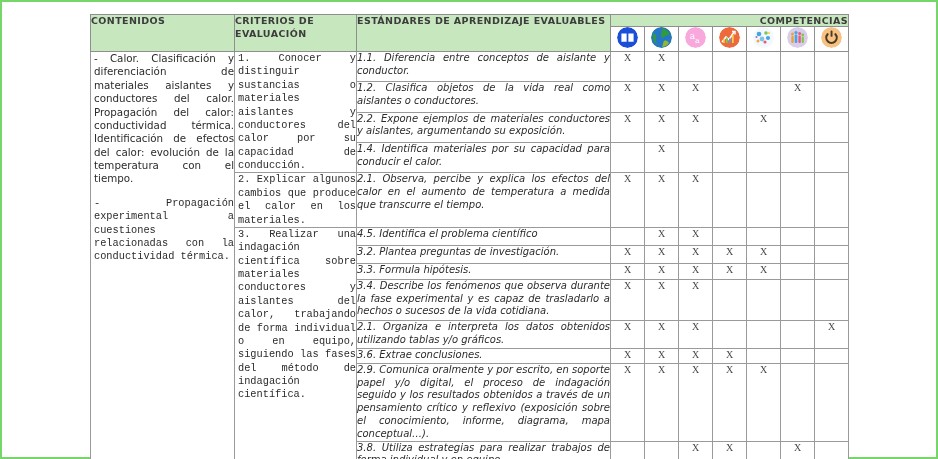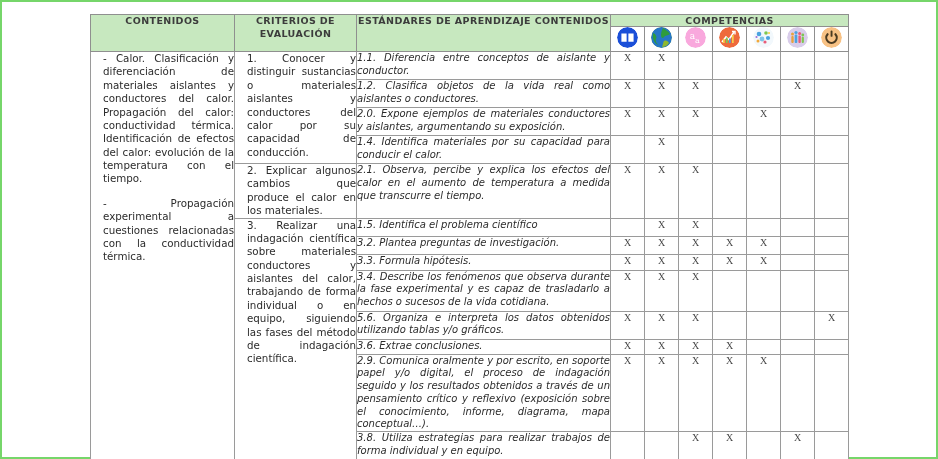--- a/index.html
+++ b/index.html
@@ -33,33 +33,32 @@
   }
   table.curriculum td,
   table.curriculum th {
     border: 1px solid #9a9a9a;
     vertical-align: top;
     padding: 0;
   }
   
   .hd {
     background: #c7e8bf;
-    text-align: center;
     vertical-align: middle;
     font-weight: bold;
     font-size: 9.5px;
     color: #3c3c3c;
     letter-spacing: 0.4px;
     line-height: 1.35;
     padding: 4px 3px;
     border: 1px solid #8f8f8f !important;
   }
   .hd-comp {
     background: #c7e8bf;
-    text-align: center;
+    text-align: right;
     vertical-align: middle;
     font-weight: bold;
     font-size: 9.5px;
     color: #3c3c3c;
     letter-spacing: 0.4px;
     padding: 3px 0 2px 0;
     border: 1px solid #8f8f8f !important;
   }
   .hd-icon {
     background: #ffffff;
@@ -97,23 +96,23 @@
   }
   .cell-x {
     width: 33px;
     text-align: center;
     vertical-align: middle;
     font-size: 10px;
     color: #4a4a4a;
     font-family: "Liberation Serif", serif;
   }
   p.para {
-    margin: 0 0 11px 12px;
-  }
-  p.para:last-child { margin-bottom: 0; }
+    margin: 0 0 11px 3px;
+  }
+  p.para:last-child { margin-bottom: 0; font-family: Liberation Mono, monospace; }
 
   
   .ico {
     display: inline-block;
     width: 21px;
     height: 21px;
     border-radius: 50%;
     position: relative;
     vertical-align: middle;
     overflow: hidden;
@@ -135,21 +134,21 @@
         <col style="width:33px">
         <col style="width:33px">
         <col style="width:33px">
         <col style="width:33px">
         <col style="width:33px">
       </colgroup>
       <thead>
         <tr>
           <td class="hd" rowspan="2">CONTENIDOS</td>
           <td class="hd" rowspan="2">CRITERIOS DE EVALUACIÓN</td>
-          <td class="hd" rowspan="2">ESTÁNDARES DE APRENDIZAJE CONTENIDOS</td>
+          <td class="hd" rowspan="2">ESTÁNDARES DE APRENDIZAJE EVALUABLES</td>
           <td class="hd-comp" colspan="7">COMPETENCIAS</td>
         </tr>
         <tr>
           <td class="hd-icon">
             <span class="ico">
               <svg width="21" height="21" viewBox="0 0 21 21">
                 <circle cx="10.5" cy="10.5" r="10.5" fill="#1b4fd8"></circle>
                 <path d="M4.4 6.4h5.3v8.3H4.4z" fill="#ffffff"></path>
                 <path d="M11.3 6.4h5.3v8.3h-5.3z" fill="#ffffff"></path>
                 <rect x="9.9" y="6.0" width="1.2" height="9.1" fill="#1b4fd8"></rect>
@@ -255,21 +254,21 @@
           <td class="cell-x">X</td>
           <td class="cell-x">X</td>
           <td class="cell-x">X</td>
           <td class="cell-x"></td>
           <td class="cell-x"></td>
           <td class="cell-x">X</td>
           <td class="cell-x"></td>
         </tr>
 
         <tr>
-          <td class="cell-std" style="height:27px">2.0. Expone ejemplos de materiales conductores y aislantes, argumentando su exposición.</td>
+          <td class="cell-std" style="height:27px">2.2. Expone ejemplos de materiales conductores y aislantes, argumentando su exposición.</td>
           <td class="cell-x">X</td>
           <td class="cell-x">X</td>
           <td class="cell-x">X</td>
           <td class="cell-x"></td>
           <td class="cell-x">X</td>
           <td class="cell-x"></td>
           <td class="cell-x"></td>
         </tr>
 
         <tr>
@@ -294,21 +293,21 @@
           <td class="cell-x"></td>
           <td class="cell-x"></td>
           <td class="cell-x"></td>
           <td class="cell-x"></td>
         </tr>
 
         <tr>
           <td class="cell-text cell-criterio" rowspan="9">
             <p class="para">3. Realizar una indagación científica sobre materiales conductores y aislantes del calor, trabajando de forma individual o en equipo, siguiendo las fases del método de indagación científica.</p>
           </td>
-          <td class="cell-std" style="height:17px">1.5. Identifica el problema científico</td>
+          <td class="cell-std" style="height:17px">4.5. Identifica el problema científico</td>
           <td class="cell-x"></td>
           <td class="cell-x">X</td>
           <td class="cell-x">X</td>
           <td class="cell-x"></td>
           <td class="cell-x"></td>
           <td class="cell-x"></td>
           <td class="cell-x"></td>
         </tr>
 
         <tr>
@@ -338,21 +337,21 @@
           <td class="cell-x">X</td>
           <td class="cell-x">X</td>
           <td class="cell-x">X</td>
           <td class="cell-x"></td>
           <td class="cell-x"></td>
           <td class="cell-x"></td>
           <td class="cell-x"></td>
         </tr>
 
         <tr>
-          <td class="cell-std" style="height:27px">5.6. Organiza e interpreta los datos obtenidos utilizando tablas y/o gráficos.</td>
+          <td class="cell-std" style="height:27px">2.1. Organiza e interpreta los datos obtenidos utilizando tablas y/o gráficos.</td>
           <td class="cell-x">X</td>
           <td class="cell-x">X</td>
           <td class="cell-x">X</td>
           <td class="cell-x"></td>
           <td class="cell-x"></td>
           <td class="cell-x"></td>
           <td class="cell-x">X</td>
         </tr>
 
         <tr>

